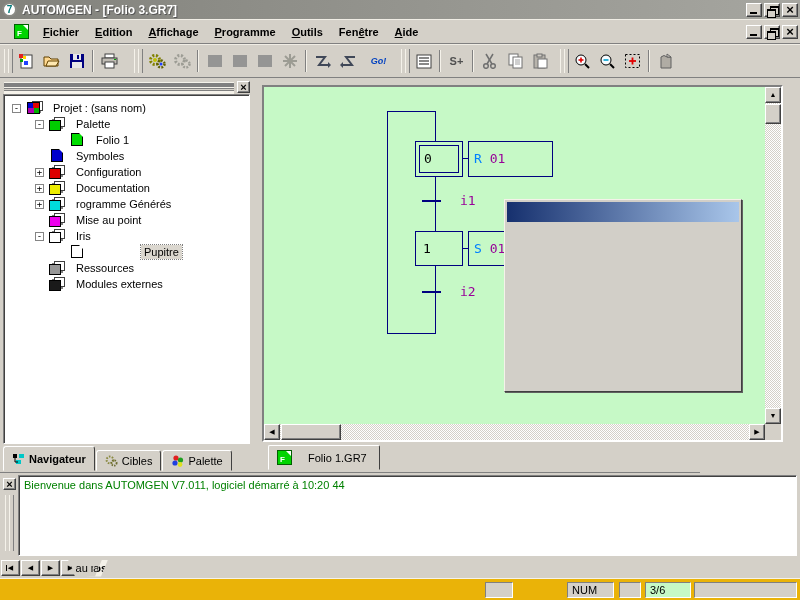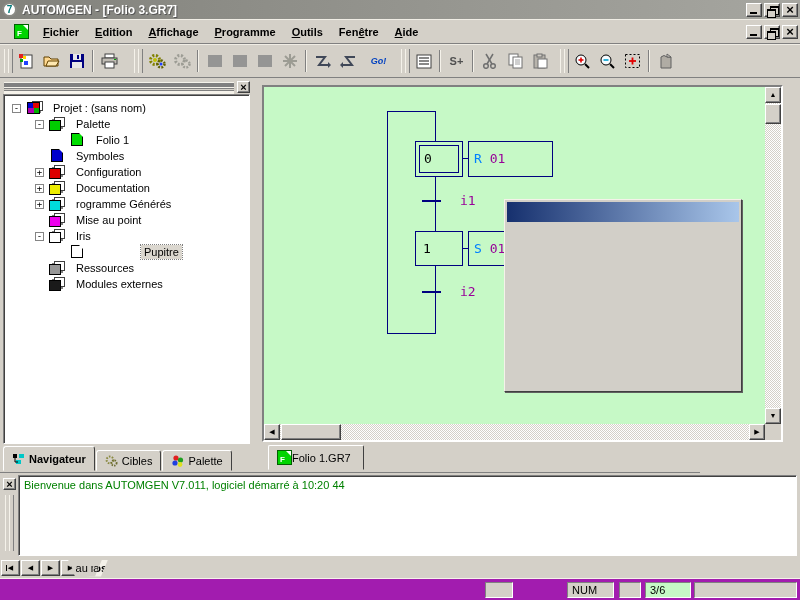--- a/index.html
+++ b/index.html
@@ -95,21 +95,21 @@
   .c-op  { color:var(--operand); }
 
   
   #popup { position:absolute; left:240px; top:112px; width:238px; height:193px; background:#d2cfc8;
     border:1px solid; border-color:#f5f2ea #404040 #404040 #f5f2ea; box-shadow:1px 1px 0 #606060; z-index:40; }
   #popup-title { position:absolute; left:2px; top:2px; right:2px; height:20px;
     background:linear-gradient(90deg, var(--popup-from), var(--popup-to)); }
 
   
   #doc-tabrow { position:absolute; left:262px; top:442px; width:536px; height:30px; }
-  #doc-tab { position:absolute; left:6px; top:3px; height:25px; padding:0 12px 0 8px; display:flex; align-items:center; gap:0;
+  #doc-tab { position:absolute; left:6px; top:3px; height:25px; padding:0 12px 0 8px; display:flex; align-items:center; gap:16px;
     background:#d4d0c8; border:1px solid; border-color:#fff #404040 #d4d0c8 #fff; border-radius:2px 2px 0 0; }
 
   
   #msg-panel { position:absolute; left:0; top:472px; width:700px; height:85px; background:#d4d0c8; border-top:1px solid #808080;text-align:center; }
   #msg-close { position:absolute; left:3px; top:5px; width:13px; height:12px; }
   #msg-close::after { content:"×"; position:absolute; inset:0; text-align:center; font-size:11px; font-weight:bold; line-height:10px; }
   #msg-grip { position:absolute; left:5px; top:22px; width:7px; height:56px; }
   #msg-grip::before, #msg-grip::after { content:""; position:absolute; top:0; bottom:0; width:3px; border-left:1px solid #f5f2ea; border-right:1px solid #808080; }
   #msg-grip::before { left:0; } #msg-grip::after { left:4px; }
   #msg-box { position:absolute; left:18px; top:2px; width:779px; height:81px; background:#fff; overflow:hidden;
@@ -121,21 +121,21 @@
   .navb { width:19px; height:16px; margin-left:1px; font-size:7px; text-align:center; line-height:14px; color:#000; position:relative; }
   .navb .bar { position:absolute; top:4px; bottom:4px; width:1px; background:#000; }
   #sheet-tabs { display:flex; margin-left:4px; height:18px; }
   .sheet-tab { position:relative; height:18px; margin-left:-6px; }
   .sheet-tab .st-b { position:absolute; inset:0; background:#404040; clip-path:polygon(0 0, 100% 0, calc(100% - 8px) 100%, 8px 100%); }
   .sheet-tab .st-f { position:absolute; inset:1px 2px 0 2px; background:#d4d0c8; clip-path:polygon(0 0, 100% 0, calc(100% - 7px) 100%, 7px 100%);
     display:flex; align-items:center; justify-content:center; padding:0 14px; white-space:nowrap; }
   .sheet-tab.active .st-f { background:#f4f1e9; font-weight:bold; }
 
   
-  #statusbar { position:absolute; left:0; top:578px; width:800px; height:22px; background:#a21caf; border-top:1px solid #f5f2ea; }
+  #statusbar { position:absolute; left:0; top:578px; width:800px; height:22px; background:#eab308; border-top:1px solid #f5f2ea; }
   .spanel { position:absolute; top:3px; height:16px; border:1px solid; border-color:#808080 #fff #fff #808080; background:#d4d0c8; padding:1px 4px; overflow:hidden; }
 
   svg { display:block; }
 </style>
 </head>
 <body>
 
 <div id="stage">
 
   <div id="titlebar">

